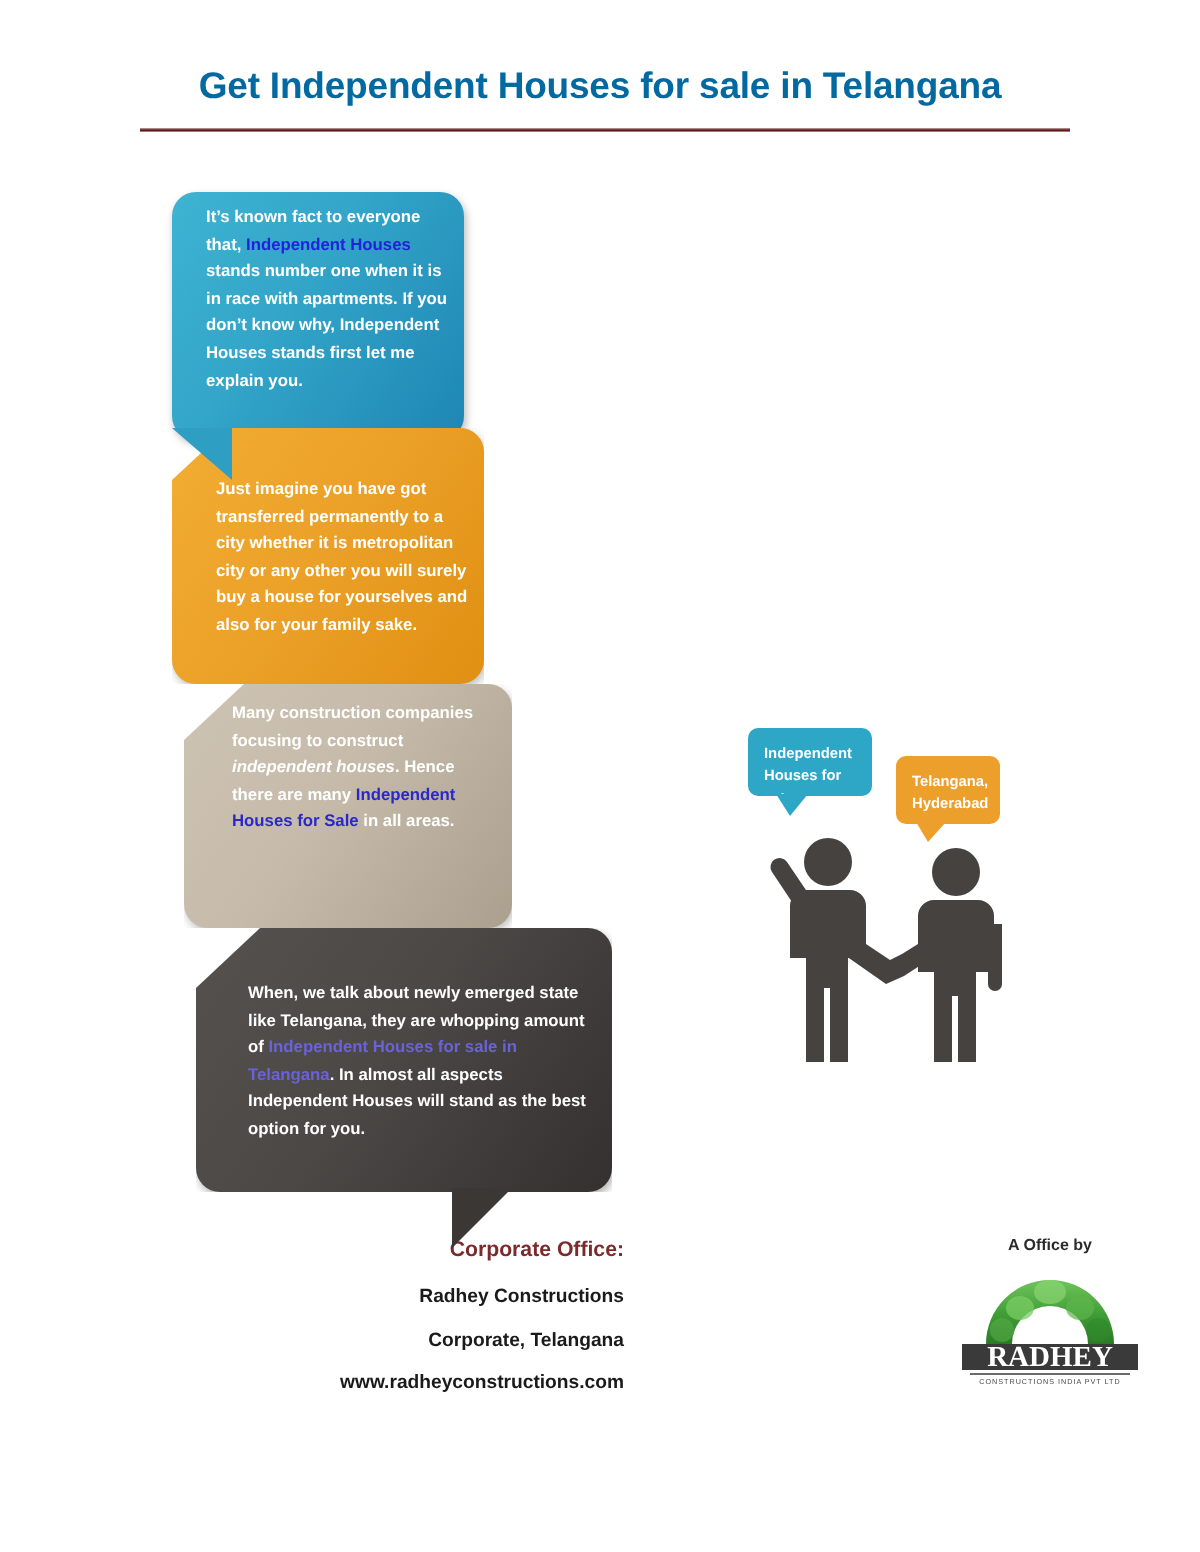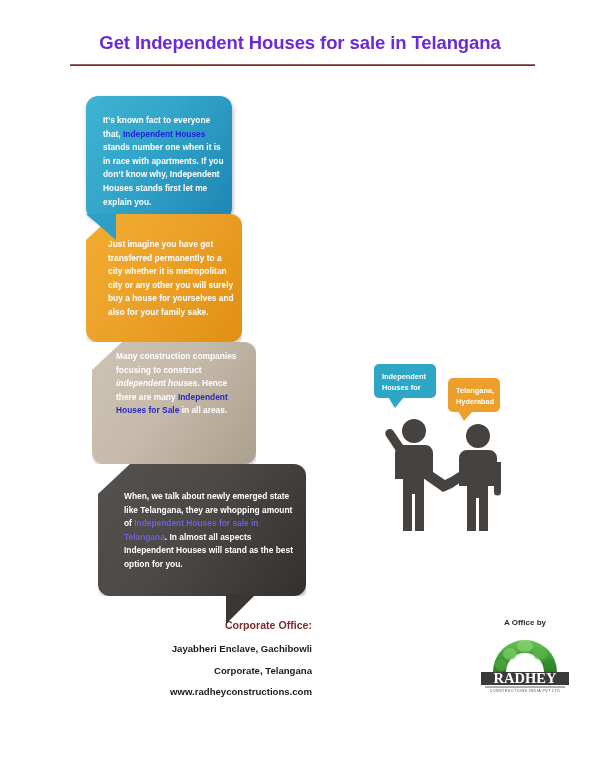--- a/index.html
+++ b/index.html
@@ -18,21 +18,21 @@
 
   
   .page-title {
     position: absolute;
     top: 32px;
     left: 0;
     width: 600px;
     text-align: center;
     font-size: 18.5px;
     font-weight: bold;
-    color: #6d28d9;
+    color: #0369a1;
     letter-spacing: -0.1px;
   }
   .title-rule {
     position: absolute;
     top: 64px;
     left: 70px;
     width: 465px;
     height: 2px;
     background: linear-gradient(to bottom, #c9a9a9 0%, #6e2727 45%, #4a1818 70%, #d8c0c0 100%);
   }
@@ -71,21 +71,21 @@
   }
 
   
   .c1 {
     left: 0px;
     top: 0px;
     width: 146px;
     height: 124px;
     background: linear-gradient(125deg, #3fb3d2 0%, #33a6c9 40%, #1e86b4 100%);
     border-radius: 12px 12px 12px 12px;
-    padding: 18px 6px 10px 17px;
+    padding: 6px 6px 10px 17px;
     filter: drop-shadow(1px 2px 2px rgba(0,0,0,0.28));
   }
   .c1-tail {
     position: absolute;
     left: 0px;
     top: 118px;
     width: 0;
     height: 0;
     border-left: 30px solid transparent;
     border-top: 26px solid #2f9ec3;
@@ -291,21 +291,21 @@
 
       <path d="M124 52 l7 0 v30 a3.5 3.5 0 0 1 -7 0 z"></path>
 
       <path d="M57 58 l18 12 6 -3 16 -10 5 8 -20 13 -9 4 -20 -14 z"></path>
     </g>
   </svg>
 </div>
 
 <div class="footer">
   <div class="heading">Corporate Office:</div>
-  <div>Jayabheri Enclave, Gachibowli</div>
+  <div>Radhey Constructions</div>
   <div>Corporate, Telangana</div>
   <div>www.radheyconstructions.com</div>
 </div>
 
 <div class="logo-block">
   <div class="project-by">A Office by</div>
   <svg class="logo-svg" width="96" height="62" viewBox="0 0 96 62">
     <defs>
       <linearGradient id="archg" x1="0" y1="0" x2="0" y2="1">
         <stop offset="0%" stop-color="#6fc45c"></stop>

